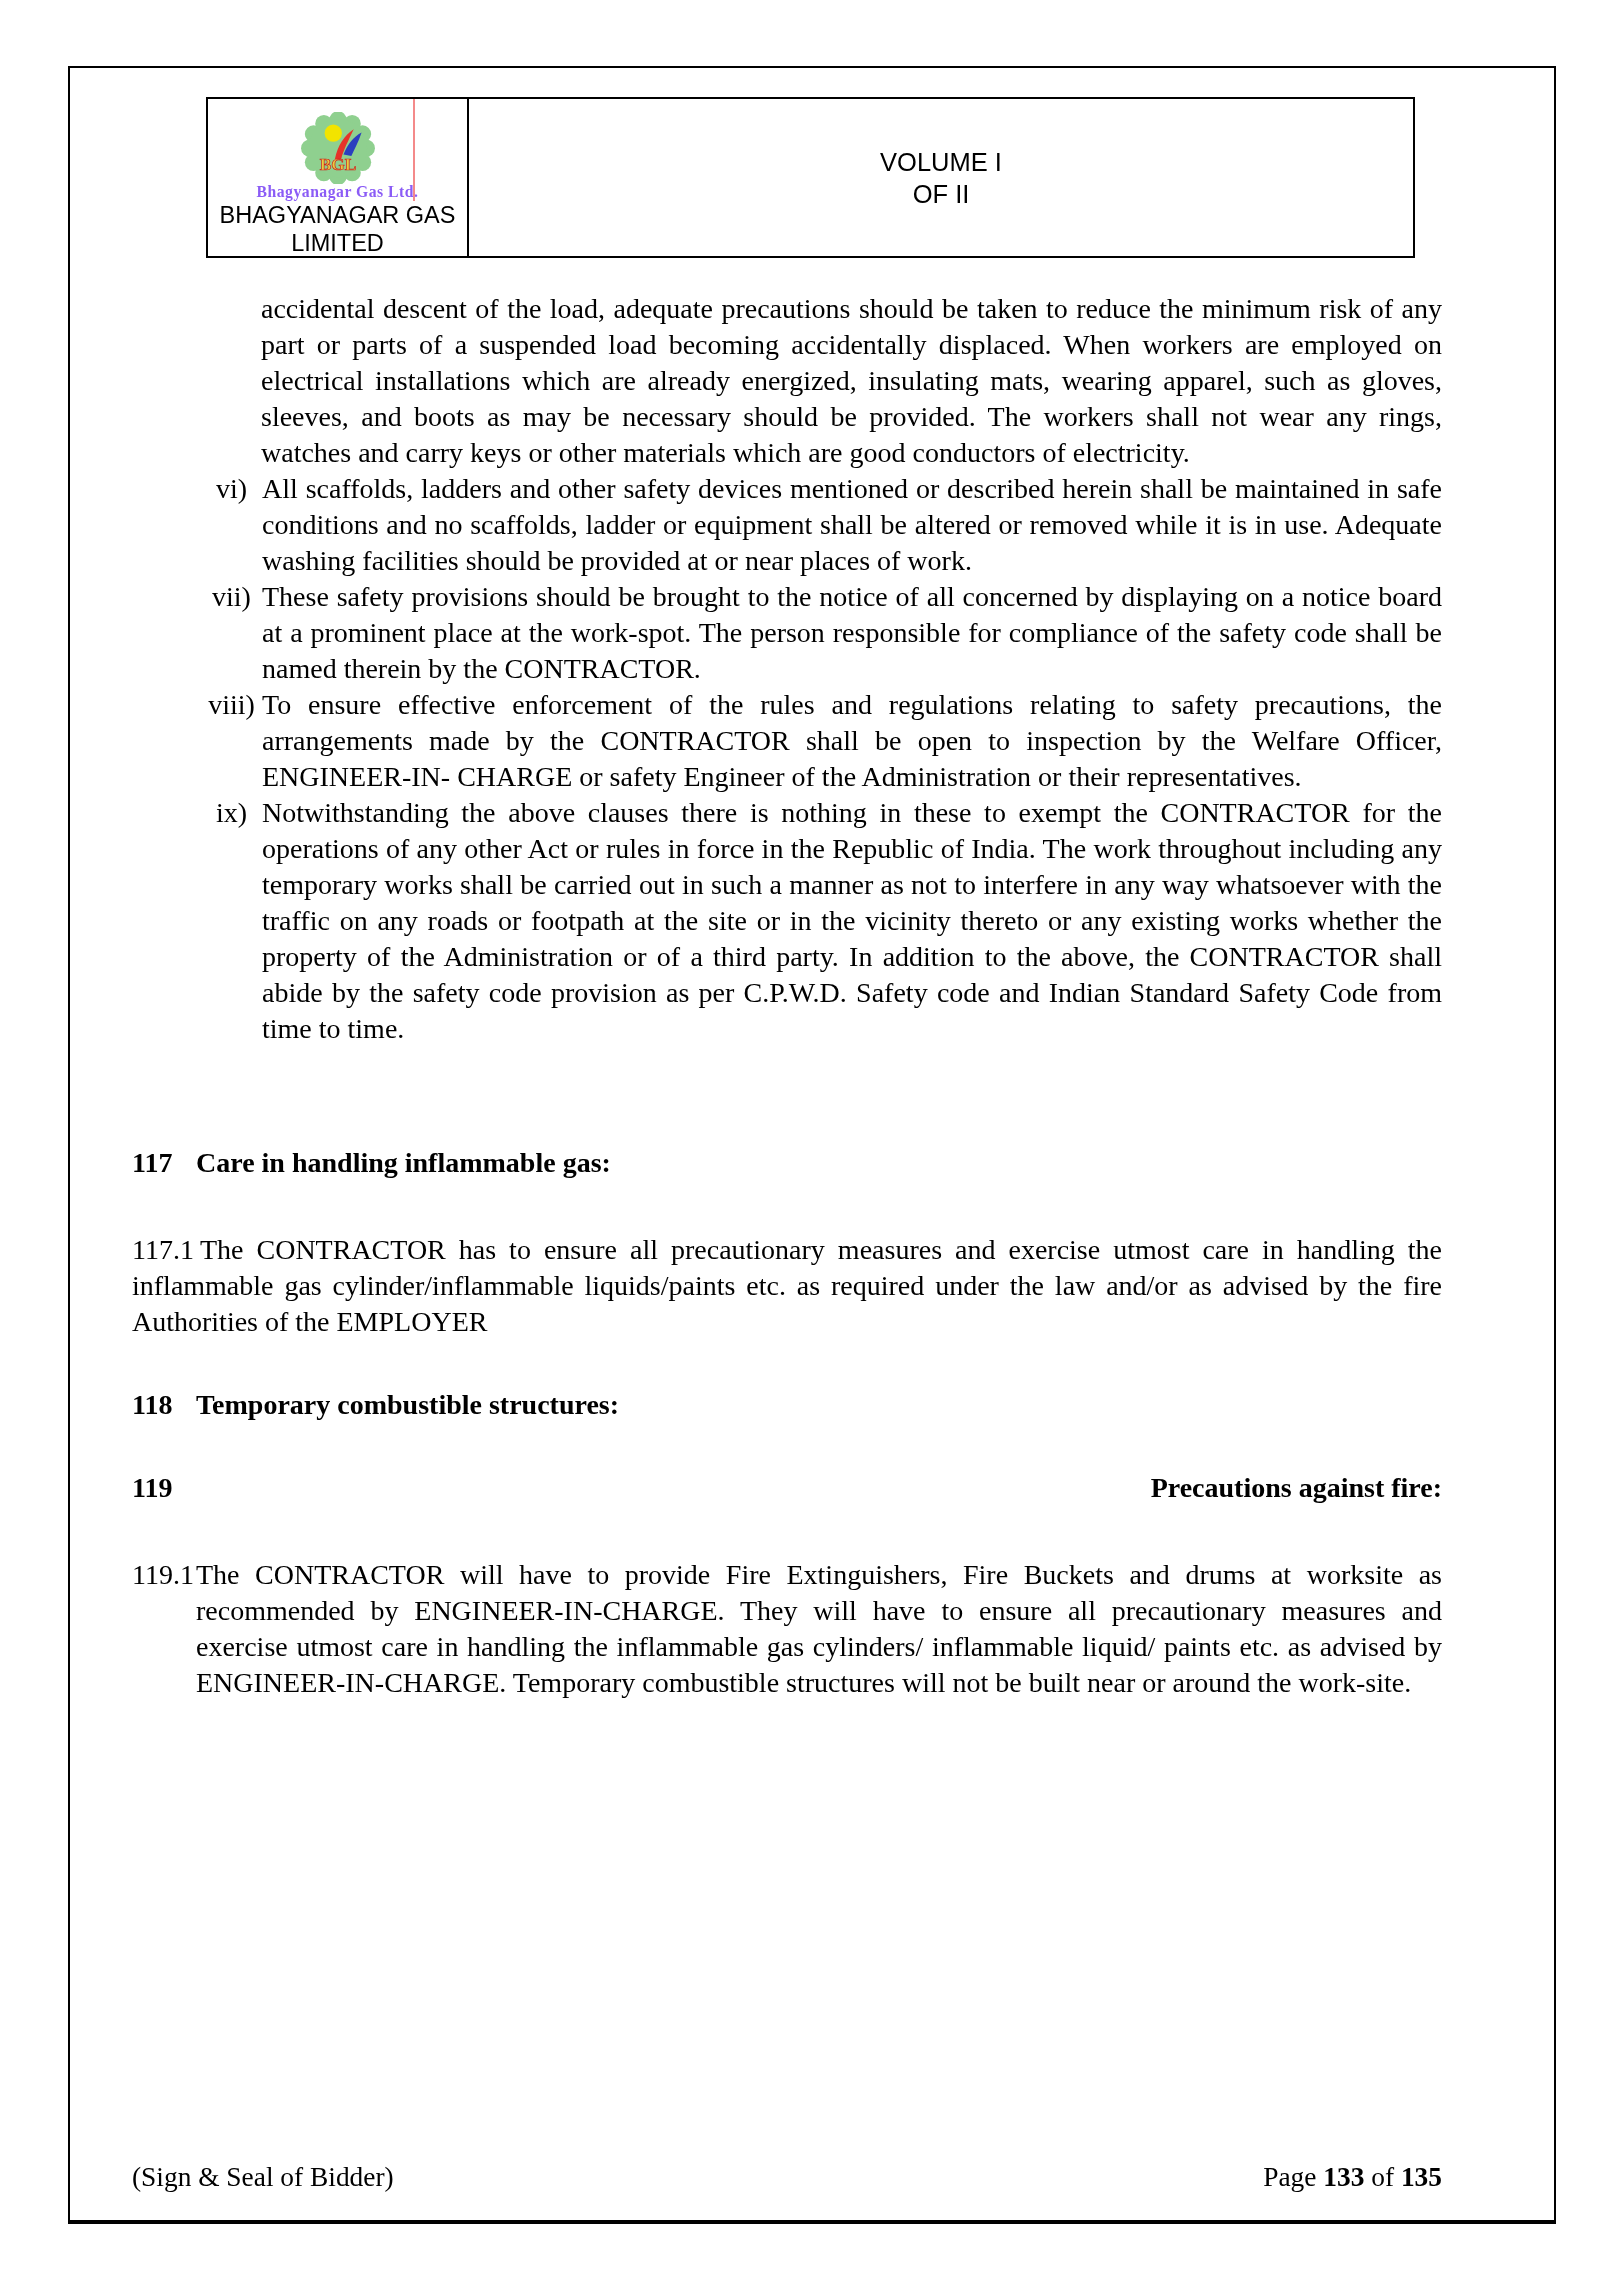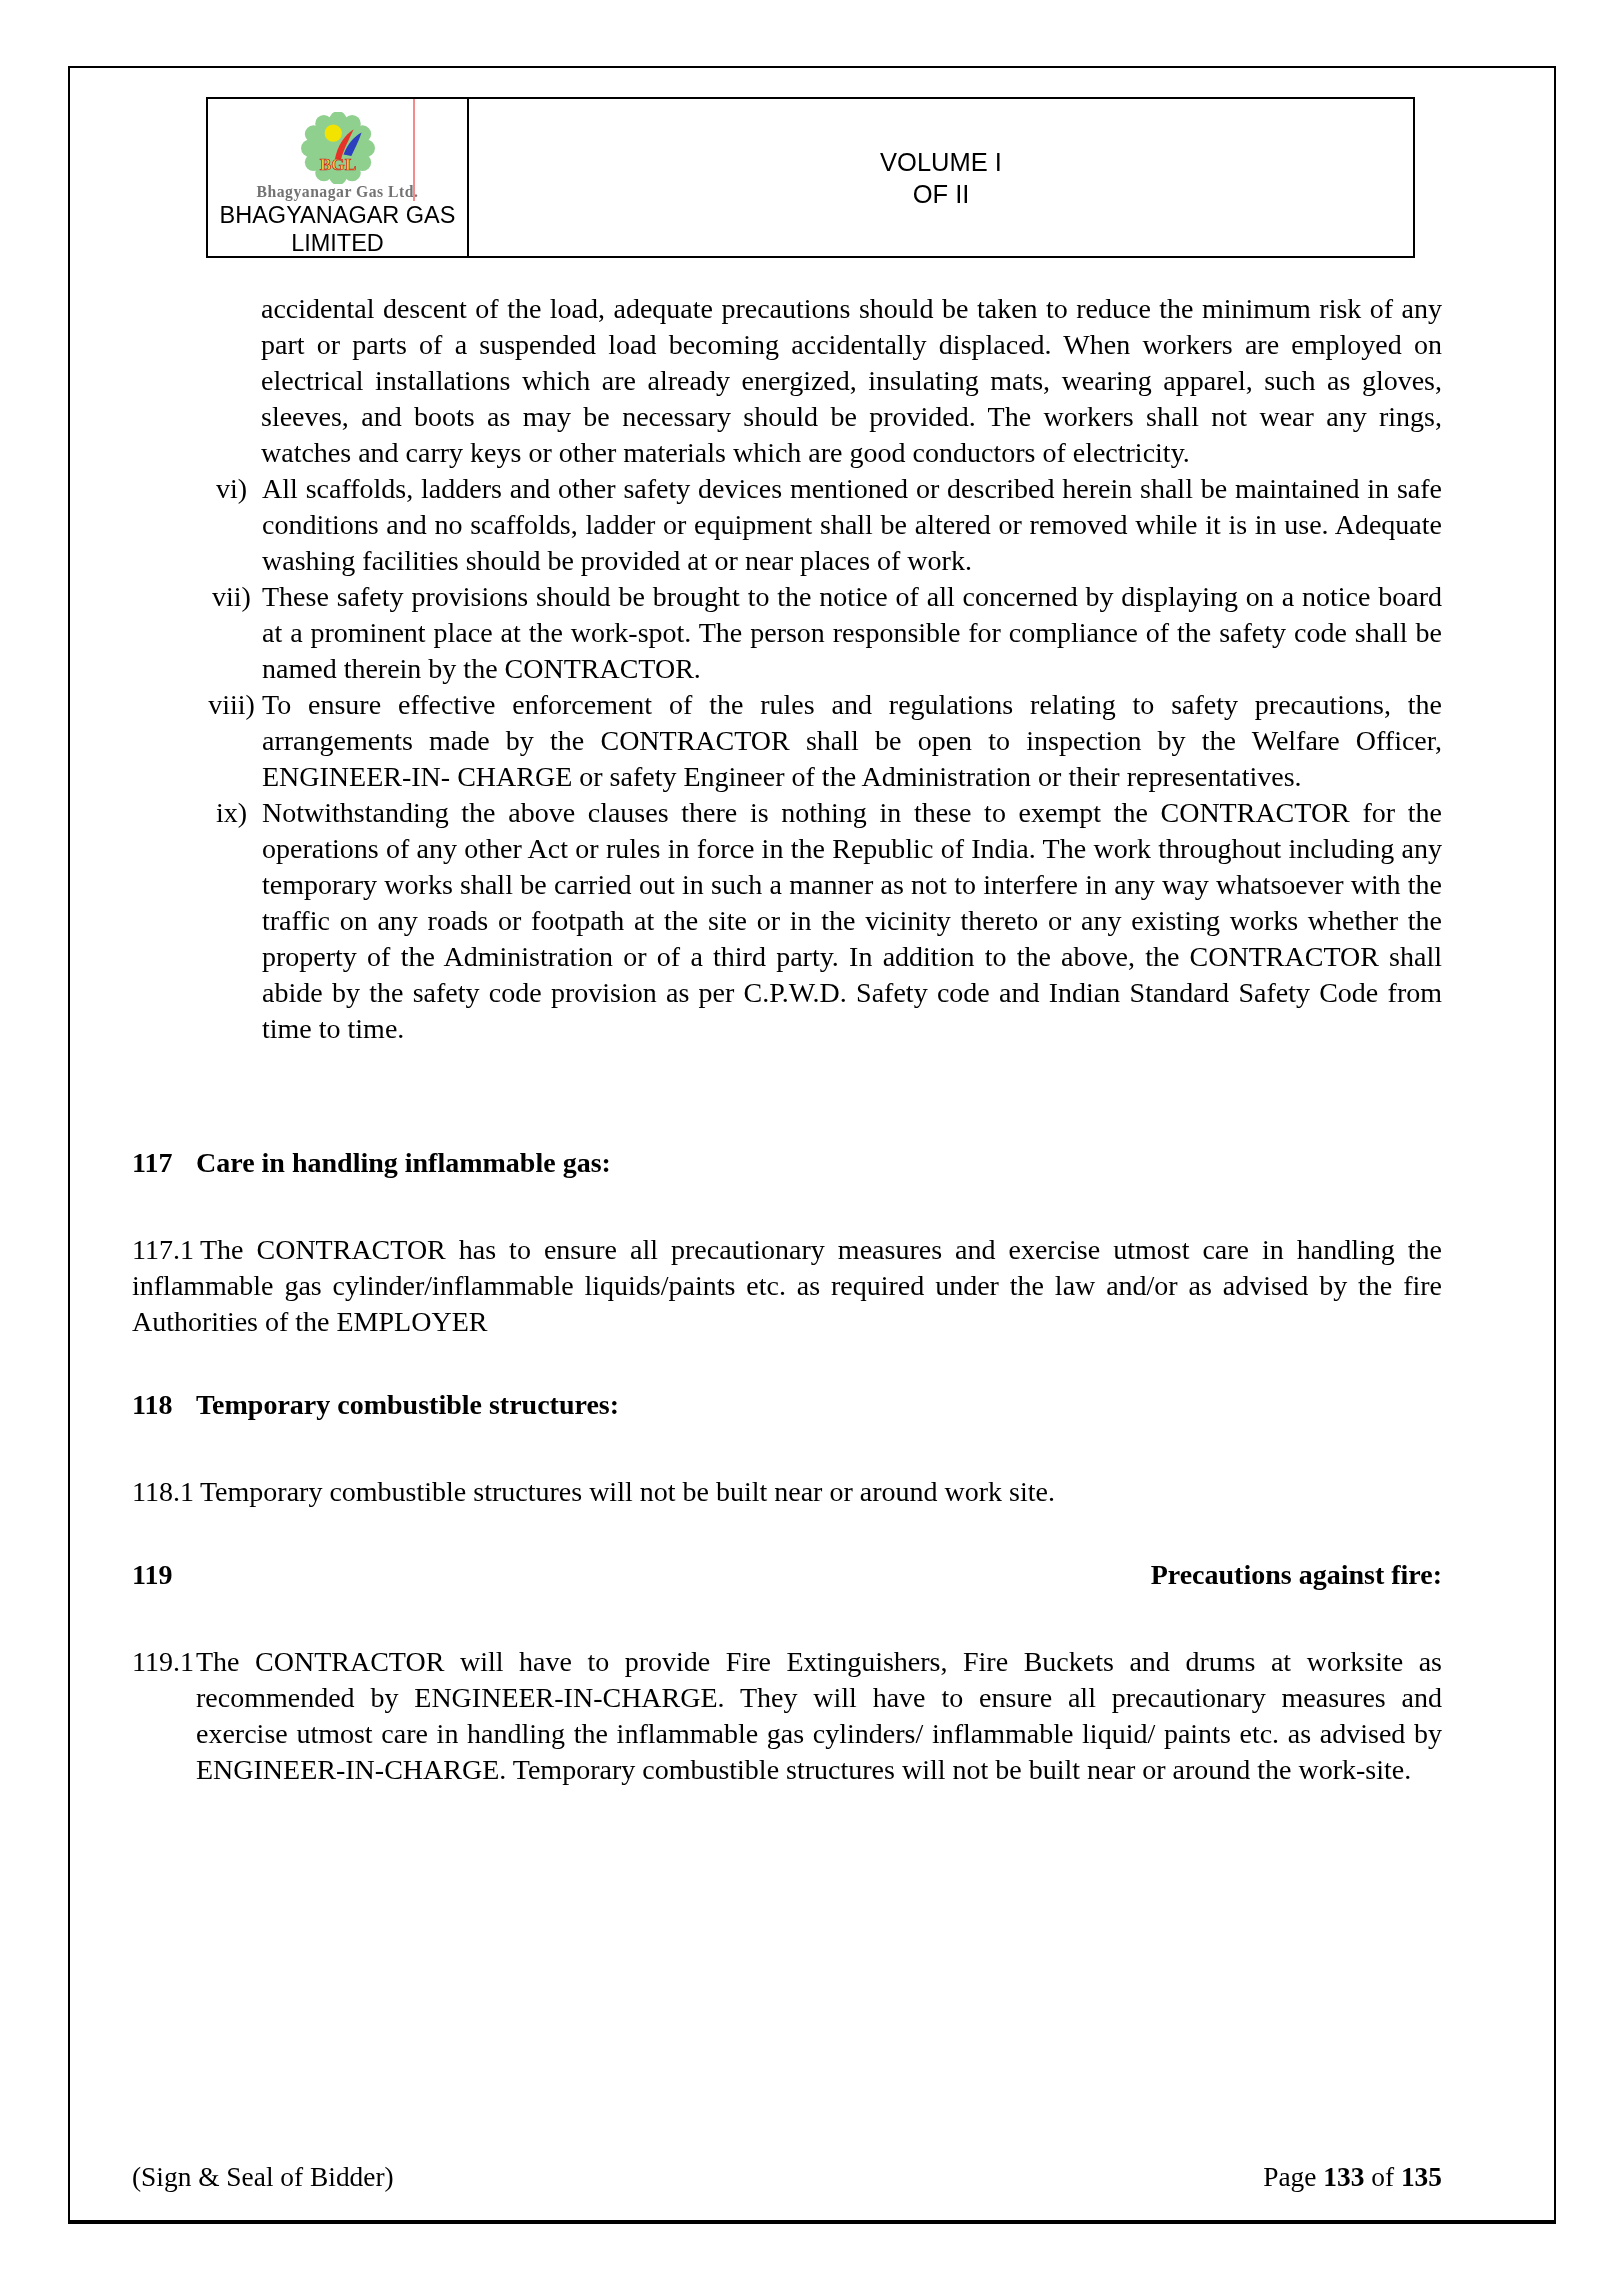--- a/index.html
+++ b/index.html
@@ -22,21 +22,21 @@
   }
   .cell-logo {
     position:relative; width:261px; border-right:2px solid #000;
     display:flex; flex-direction:column; align-items:center; justify-content:flex-start;
     padding-top:13px; text-align:center;
   }
   .red-divider {
     position:absolute; right:52px; top:0; width:2px; height:102px; background:#f48a8a;
   }
   .logo-caption {
-    font-size:15.7px; font-weight:bold; color:#737373; line-height:16.7px;
+    font-size:15.7px; font-weight:bold; color:#8b5cf6; line-height:16.7px;
     font-family:"Liberation Serif", serif; letter-spacing:0.5px;
   }
   .company-name { font-size:23.5px; line-height:26.5px; color:#000; margin-top:1px; }
   .cell-title {
     width:760px; border-right:2px solid #000; padding:4.9px 13.7px 0 13.7px;
     font-size:28px; line-height:37px;
   }
   .title-line.just { text-align:justify; text-align-last:justify; }
   .title-line.center { text-align:center; }
   .cell-volume {
@@ -134,23 +134,20 @@
         <div class="heading-text">Care in handling inflammable gas:</div>
       </div>
       <div class="bodytext para-plain">
         <span class="para-inline-num">117.1</span><span>The CONTRACTOR has to ensure all precautionary measures and exercise utmost care in handling the inflammable gas cylinder/inflammable liquids/paints etc. as required under the law and/or as advised by the fire Authorities of the EMPLOYER</span>
       </div>
 
       <div class="bodytext heading-row h118">
         <div class="heading-num">118</div>
         <div class="heading-text">Temporary combustible structures:</div>
       </div>
-      <div class="bodytext para-plain p118">
-        <span class="para-inline-num">118.1</span><span>Temporary combustible structures will not be built near or around work site.</span>
-      </div>
 
       <div class="bodytext heading-row h119">
         <div class="heading-num">119</div>
         <div class="heading-text">Precautions against fire:</div>
       </div>
       <div class="bodytext para-hang">
         <div class="hang-num">119.1</div>
         <div class="hang-text">The CONTRACTOR will have to provide Fire Extinguishers, Fire Buckets and drums at worksite as recommended by ENGINEER-IN-CHARGE. They will have to ensure all precautionary measures and exercise utmost care in handling the inflammable gas cylinders/ inflammable liquid/ paints etc. as advised by ENGINEER-IN-CHARGE. Temporary combustible structures will not be built near or around the work-site.</div>
       </div>
 

